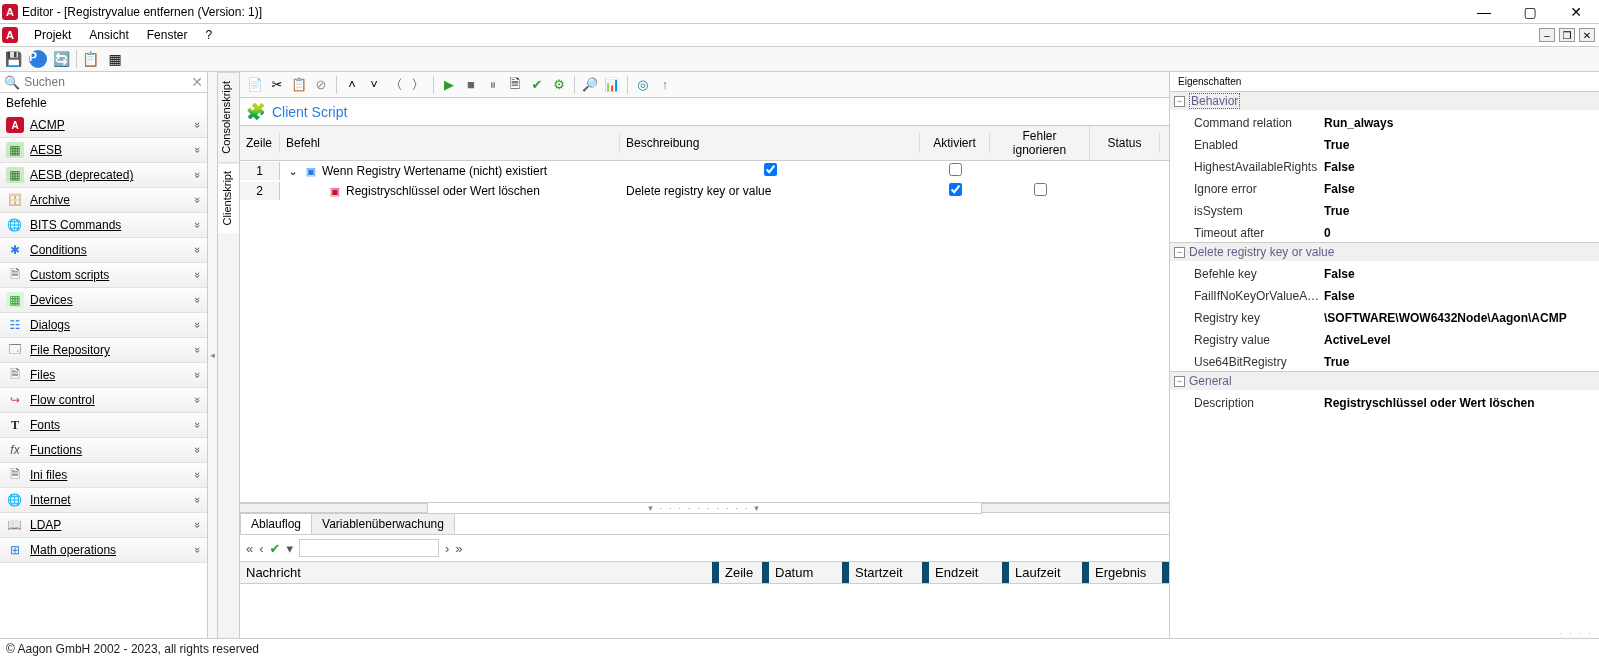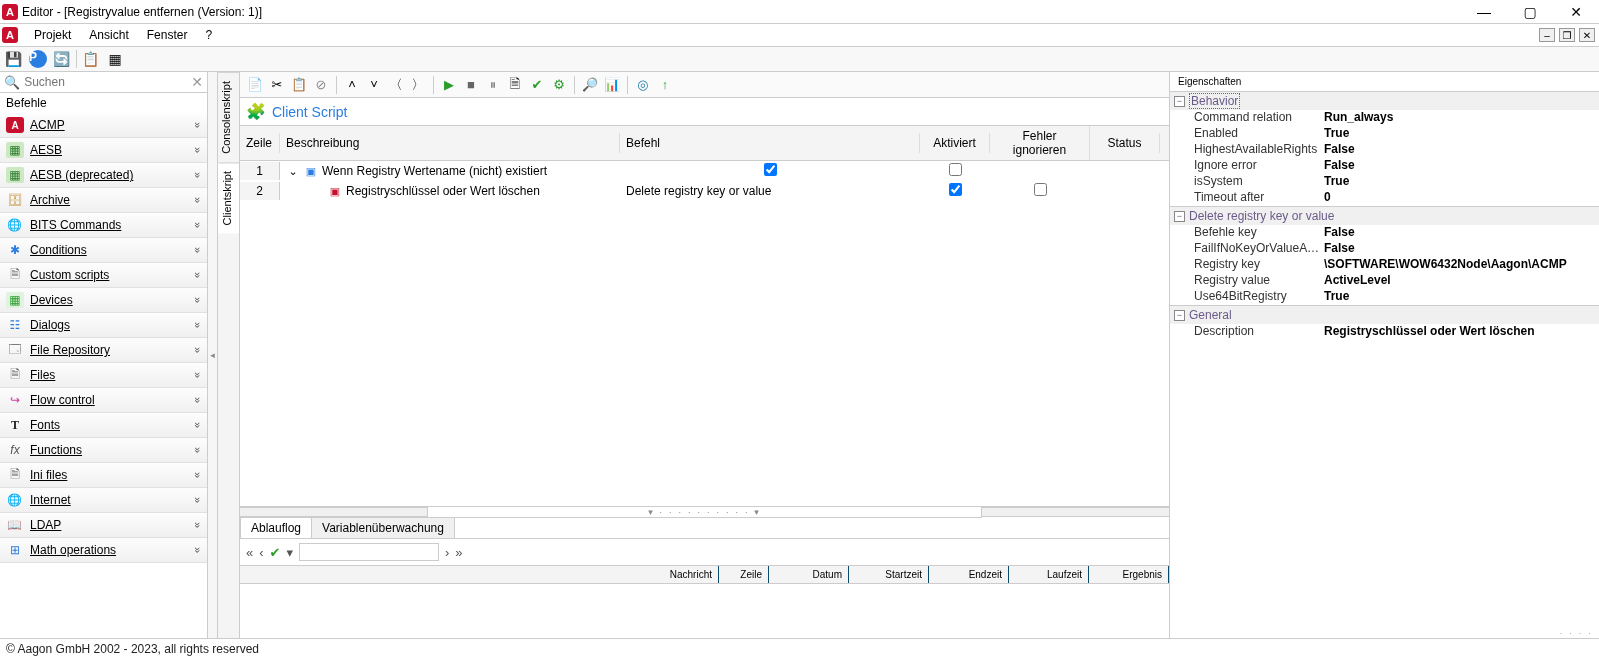--- a/index.html
+++ b/index.html
@@ -77,30 +77,30 @@
 .splitter-h .grip { font-size: 9px; color: #888; letter-spacing: 2px; border: 1px solid #ccc; padding: 0 220px; background: #fff; }
 
 .bottom-tabs { display: flex; border-bottom: 1px solid #ccc; }
 .bottom-tabs .btab { padding: 3px 10px; border: 1px solid #ccc; border-bottom: none; background: #f0f0f0; font-size: 12px; margin-right: -1px; }
 .bottom-tabs .btab.active { background: #fff; }
 .log-toolbar { display: flex; align-items: center; gap: 6px; padding: 4px 6px; border-bottom: 1px solid #ccc; }
 .log-toolbar .nav { font-size: 13px; color: #555; }
 .log-toolbar .ok  { color: #2a9d2a; }
 .log-toolbar input { width: 140px; border: 1px solid #ccc; height: 18px; padding: 0 4px; }
 .log-grid-head { display: grid; grid-template-columns: 1fr 50px 80px 80px 80px 80px 80px; background: #f4f4f4; border-bottom: 1px solid #ccc; }
-.log-grid-head > div { padding: 3px 6px; border-right: 1px solid #0c4a6e; font-size: 10px; text-align: right; }
+.log-grid-head > div { padding: 3px 6px; border-right: 7px solid #0c4a6e; font-size: 13px; }
 .log-body { height: 54px; }
 
 
 .right-panel { width: 430px; border-left: 1px solid #ccc; display: flex; flex-direction: column; }
 .right-panel .hdr { padding: 4px 8px; font-size: 10px; }
 .prop-group { border-top: 1px solid #ccc; }
 .prop-group .grp-hdr { display: flex; align-items: center; background: #f0f0f0; padding: 2px 4px; font-size: 12px; color: #6b5b8a; gap: 4px; }
 .prop-group .grp-hdr .toggler { width: 11px; height: 11px; border: 1px solid #888; background: #fff; display: inline-flex; align-items: center; justify-content: center; font-size: 9px; line-height: 1; }
-.prop-row { display: grid; grid-template-columns: 130px 1fr; padding: 0 4px 2px 24px; font-size: 12px; }
+.prop-row { display: grid; grid-template-columns: 130px 1fr; padding: 6px 4px 2px 24px; font-size: 12px; }
 .prop-row .k { color: #333; overflow: hidden; text-overflow: ellipsis; white-space: nowrap; }
 .prop-row .v { font-weight: bold; }
 .right-spacer { flex: 1; }
 .right-grip { height: 10px; display: flex; align-items: center; justify-content: flex-end; padding-right: 6px; color: #aaa; font-size: 9px; letter-spacing: 2px; }
 
 
 .statusbar { height: 20px; border-top: 1px solid #ccc; display: flex; align-items: center; padding: 0 6px; font-size: 11.5px; color: #222; }
 
 
 .left-grip { width: 10px; border-right: 1px solid #ccc; display: flex; align-items: center; justify-content: center; background: #f6f6f6; }
@@ -300,22 +300,22 @@
       </div>
 
       <div class="script-header">
         <span class="puzzle">🧩</span>
         <span class="title">Client Script</span>
       </div>
 
       <div class="grid-wrap">
         <div class="grid-head">
           <div>Zeile</div>
+          <div>Befehl</div>
           <div>Beschreibung</div>
-          <div>Befehl</div>
           <div style="text-align:center;">Aktiviert</div>
           <div style="text-align:center;">Fehler ignorieren</div>
           <div style="text-align:center;">Status</div>
         </div>
         <div class="grid-body" id="grid-body">
             <div class="grid-row">
               <div class="zeile">1</div>
               <div class="desc" style="padding-left: 6px;">
                 <span class="tree-ico">⌄</span>
                 <span class="tree-ico" style="color: rgb(42, 125, 225);">▣</span>

